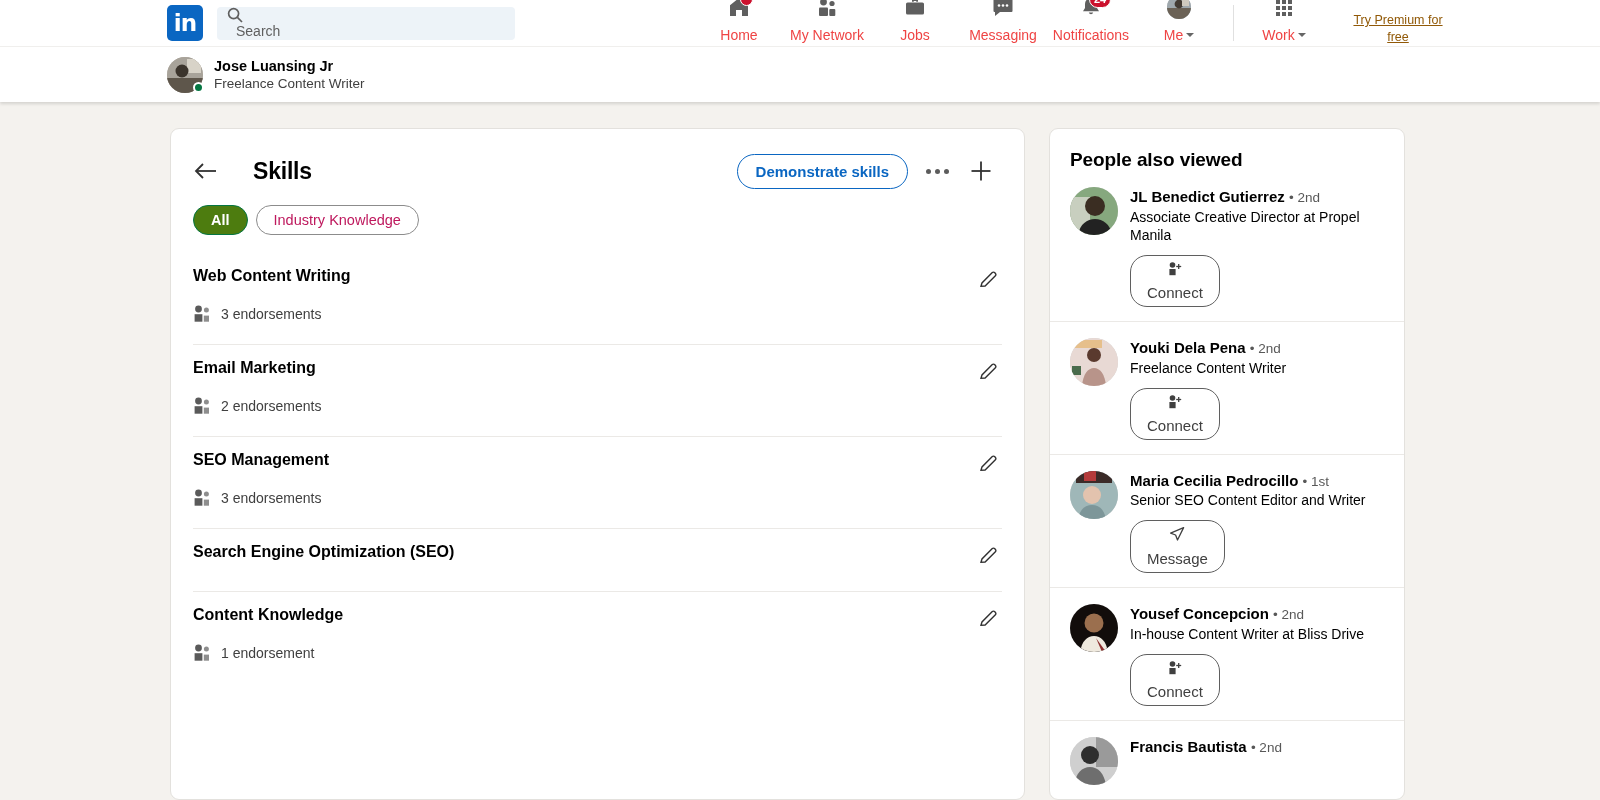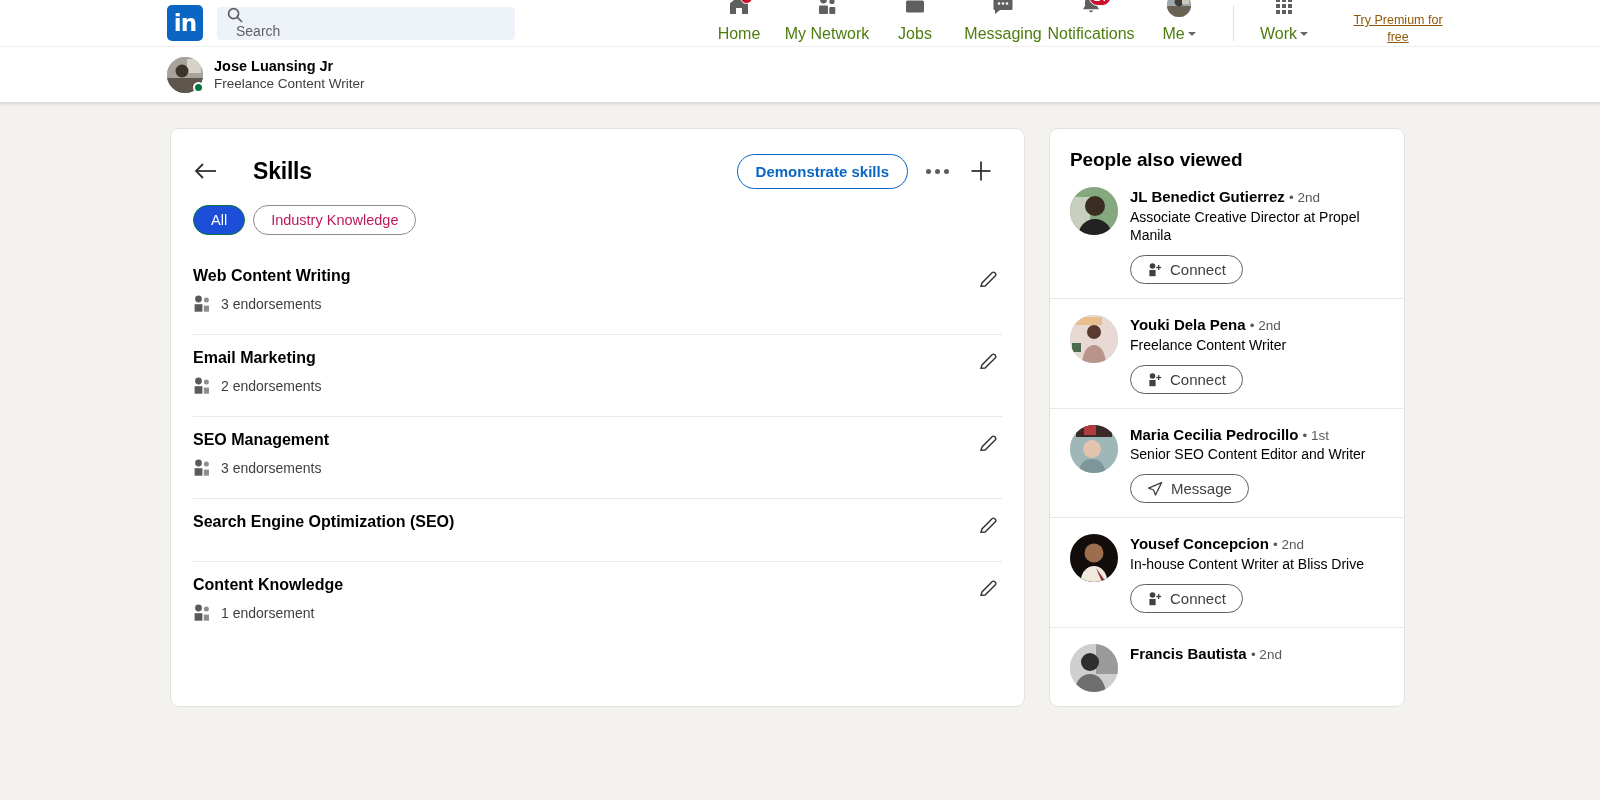--- a/index.html
+++ b/index.html
@@ -56,21 +56,21 @@
     width: 88px;
     height: 46px;
     display: flex; flex-direction: column;
     align-items: center; justify-content: flex-end;
     padding-bottom: 3px;
     position: relative;
     cursor: pointer;
   }
   .nav-item .ni-ico { height: 24px; display:flex; align-items:flex-end; position: relative; }
   .nav-item .ni-label {
-    font-size: 16px; color: #4d7c0f; margin-top: 8px;
+    font-size: 14px; color: #ef4444; margin-top: 8px;
     white-space: nowrap;
     display: flex; align-items: center; gap: 3px;
   }
   .badge {
     position: absolute;
     background: #cb112d;
     color: #fff;
     font-size: 11px;
     font-weight: 600;
     border-radius: 9px;
@@ -174,36 +174,36 @@
     border-radius: 17px;
     font-size: 14.5px;
     padding: 6px 17px;
     cursor:pointer;
     white-space: nowrap;
     border: 1px solid #8c8c8c;
     color: #be185d;
     background:#fff;
   }
   .pill.active {
-    background:#1d4ed8;
+    background:#4d7c0f;
     color:#fff;
     border-color:#057642;
-    font-weight: 400;
+    font-weight: 700;
   }
 
   
   .skills { padding: 0 22px; margin-top: 18px; }
   .skill-row { padding: 14px 0 0 0; }
   .skill-row + .skill-row { border-top: 1px solid #ebe9e6; }
   .skill-top { display:flex; align-items:flex-start; }
   .skill-name { font-size: 16px; font-weight: bold; color:#000; }
   .pencil { margin-left:auto; width:26px;height:26px; display:flex;align-items:center;justify-content:center; cursor:pointer;}
   .endorse {
     display:flex; align-items:center; gap:9px;
-    margin-top: 2px; margin-bottom: 22px;
+    margin-top: 12px; margin-bottom: 22px;
   }
   .endorse-text { font-size: 14px; color:#404040; }
   .skill-row.no-endorse { padding-bottom: 22px; }
   .skill-row.no-endorse .skill-top { margin-bottom: 0; }
 
   
   .sc-title { font-size: 19px; font-weight: bold; color:#000; padding: 20px 20px 0 20px; letter-spacing:-0.1px;}
   .person { display:flex; padding: 16px 20px 14px 20px; gap: 12px; }
   .person + .person { border-top: 1px solid #ebe9e6; }
   .p-avatar { width: 48px; height:48px; border-radius:50%; overflow:hidden; flex:0 0 48px; background:#cfcfcf;}
@@ -215,20 +215,21 @@
     margin-top: 10px;
     border: 1px solid #5f5f5f;
     border-radius: 17px;
     background:#fff;
     color:#404040;
     font-size: 15px;
     padding: 5px 16px;
     display:inline-flex; align-items:center; gap:8px;
     cursor:pointer;
     font-family:"Liberation Sans", sans-serif;
+    flex-direction:column;
   }
 
   svg { display:block; }
 </style>
 </head>
 <body>
 
 <div class="topnav">
   <div class="nav-left">
     <div class="li-logo">in</div>

